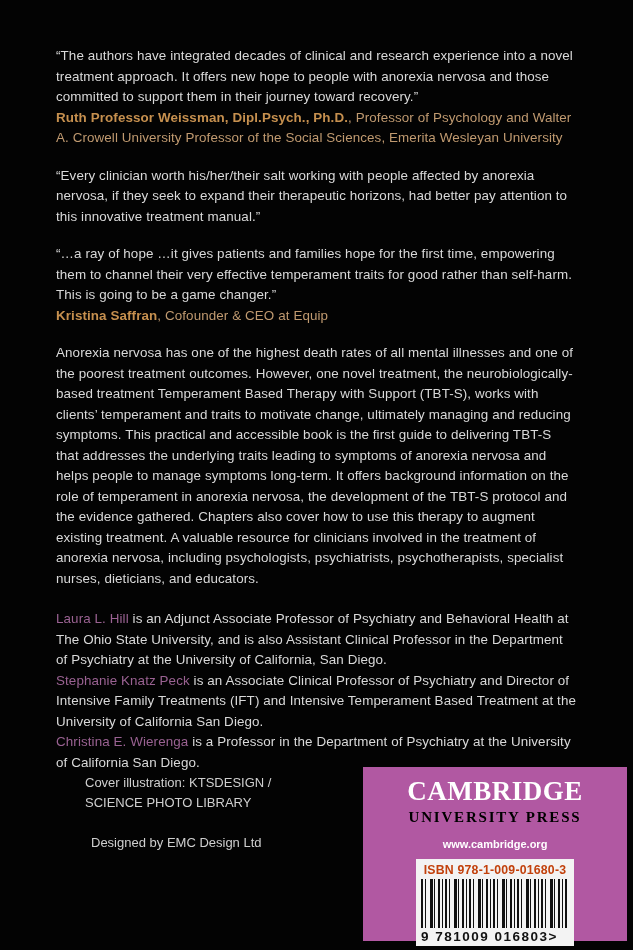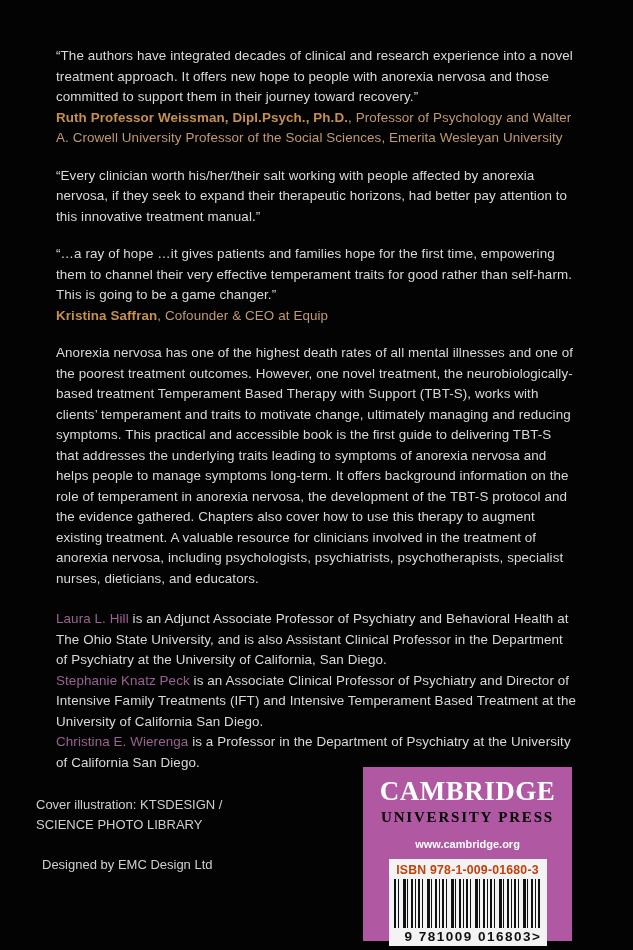--- a/index.html
+++ b/index.html
@@ -34,34 +34,33 @@
   .attr-role {
     color: var(--accent-gold, #c09a70);
   }
   .description { margin-bottom: 20px !important; }
   .bio { margin-bottom: 12px; }
   .bio-name {
     color: var(--accent-mauve, #9a6292);
     font-weight: normal;
   }
   .credits {
-    margin-top: 22px;
-    padding-left: 36px;
+    padding-left: 85px;
     font-size: 13px;
     line-height: 20px;
     color: #cfcfcf;
     max-width: 300px;
   }
   .credits p { margin: 0; }
   .designer-credit { margin-top: 20px !important; padding-left: 6px; }
   .publisher-block {
     position: absolute;
     left: 363px;
     top: 767px;
-    width: 209px;
+    width: 264px;
     height: 174px;
     background: var(--publisher-magenta, #b158a2);
     text-align: center;
   }
   .cup-name {
     font-family: "Liberation Serif", serif;
     font-weight: bold;
     color: #ffffff;
     font-size: 27px;
     line-height: 1;
@@ -104,21 +103,21 @@
     background: repeating-linear-gradient(90deg,
       #101010 0 2px, #f3f3f3 2px 4px,
       #101010 4px 5px, #f3f3f3 5px 9px,
       #101010 9px 12px, #f3f3f3 12px 13px,
       #101010 13px 14px, #f3f3f3 14px 17px,
       #101010 17px 19px, #f3f3f3 19px 21px,
       #101010 21px 22px, #f3f3f3 22px 24px);
   }
   .barcode-digits {
     display: flex;
-    justify-content: flex-end;
+    justify-content: flex-start;
     align-items: baseline;
     color: #111;
     font-size: 13.5px;
     font-weight: bold;
     letter-spacing: 1.5px;
     margin-top: 1px;
   }
 </style>
 </head>
 <body>

